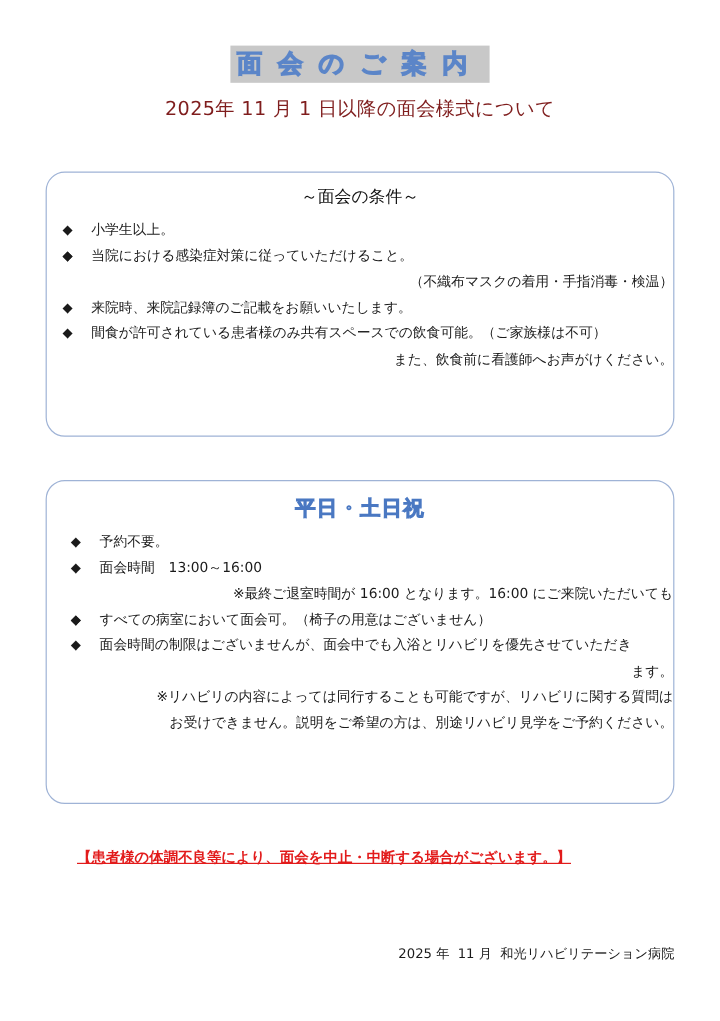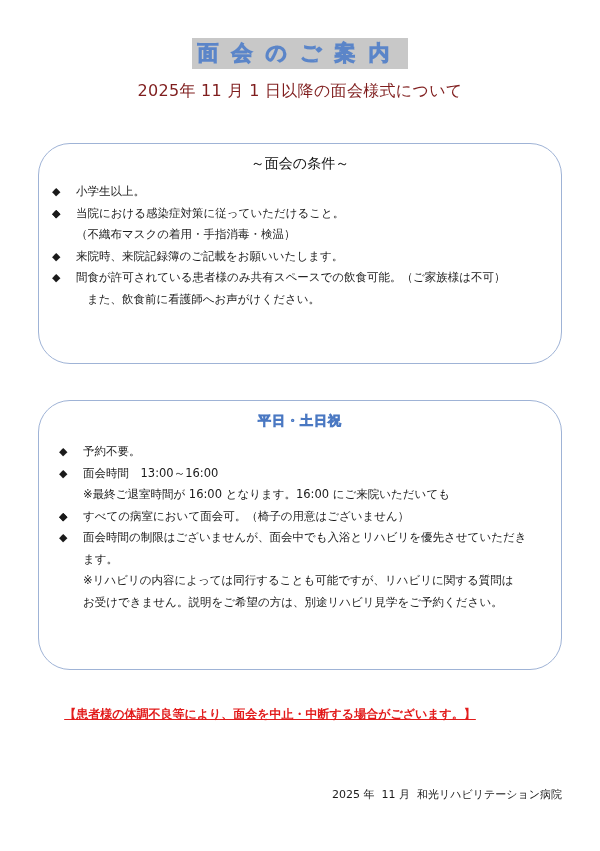--- a/index.html
+++ b/index.html
@@ -5,33 +5,33 @@
     html, body { margin:0; padding:0; background:#ffffff; }
     body { width:600px; height:851px; position:relative; overflow:hidden;
       font-family:"DejaVu Sans", "Liberation Sans", sans-serif; color:#1a1a1a; }
     .title-wrap { position:absolute; top:38px; left:0; width:600px; text-align:center;font-family:Liberation Serif, serif; }
     .title { display:inline-block; background:#c8c8c8; padding:1px 6px 2px 6px;
       font-size:21px; font-weight:bold; letter-spacing:13px; color:#e8f0fb;
       -webkit-text-stroke:1px #5b85c8; line-height:28px; }
     .subtitle { position:absolute; top:81px; left:0; width:600px; text-align:center;
       font-size:16px; color:#7f1d1d; letter-spacing:0.3px; }
     .box { position:absolute; left:38px; width:524px; border:1.5px solid #9fb3d6;
-      border-radius:32px; background:#fff; box-sizing:border-box; }
+      border-radius:16px; background:#fff; box-sizing:border-box; }
     .box1 { top:143px; height:221px; }
     .box2 { top:400px; height:270px; }
     .box-heading { text-align:center; font-size:14px; color:#111; }
     .box1 .box-heading { margin-top:11px; height:22px; }
-    .box2 .box-heading { margin-top:11px; height:24px; font-size:13px; font-weight:bold;
+    .box2 .box-heading { margin-top:11px; height:24px; font-size:17px; font-weight:bold;
       color:#d6e4f7; -webkit-text-stroke:0.8px #4a78c2; letter-spacing:1px; }
     ul { list-style:none; margin:0; padding:0; }
     li { font-size:11.5px; line-height:21.5px; position:relative; padding-left:24px; }
     .box1 ul { margin-left:13px; margin-top:4px; }
     .box2 ul { margin-left:20px; margin-top:5px; }
     .bullet { position:absolute; left:0; top:0; font-size:11px; }
-    .sub { display:block; }
+    .sub { display:block;text-align:right; }
     .sub.indent { padding-left:11px; }
     .hl { background:#ffff3b; }
     .warning { position:absolute; top:706px; left:0; width:540px; text-align:center;
       font-size:12px; color:#e21b1b; text-decoration:underline; font-weight:bold; }
     .footer { position:absolute; top:787px; right:38px; font-size:11px; color:#1a1a1a; white-space:pre; }
   </style>
 </head>
 <body>
 
 <div class="title-wrap">

